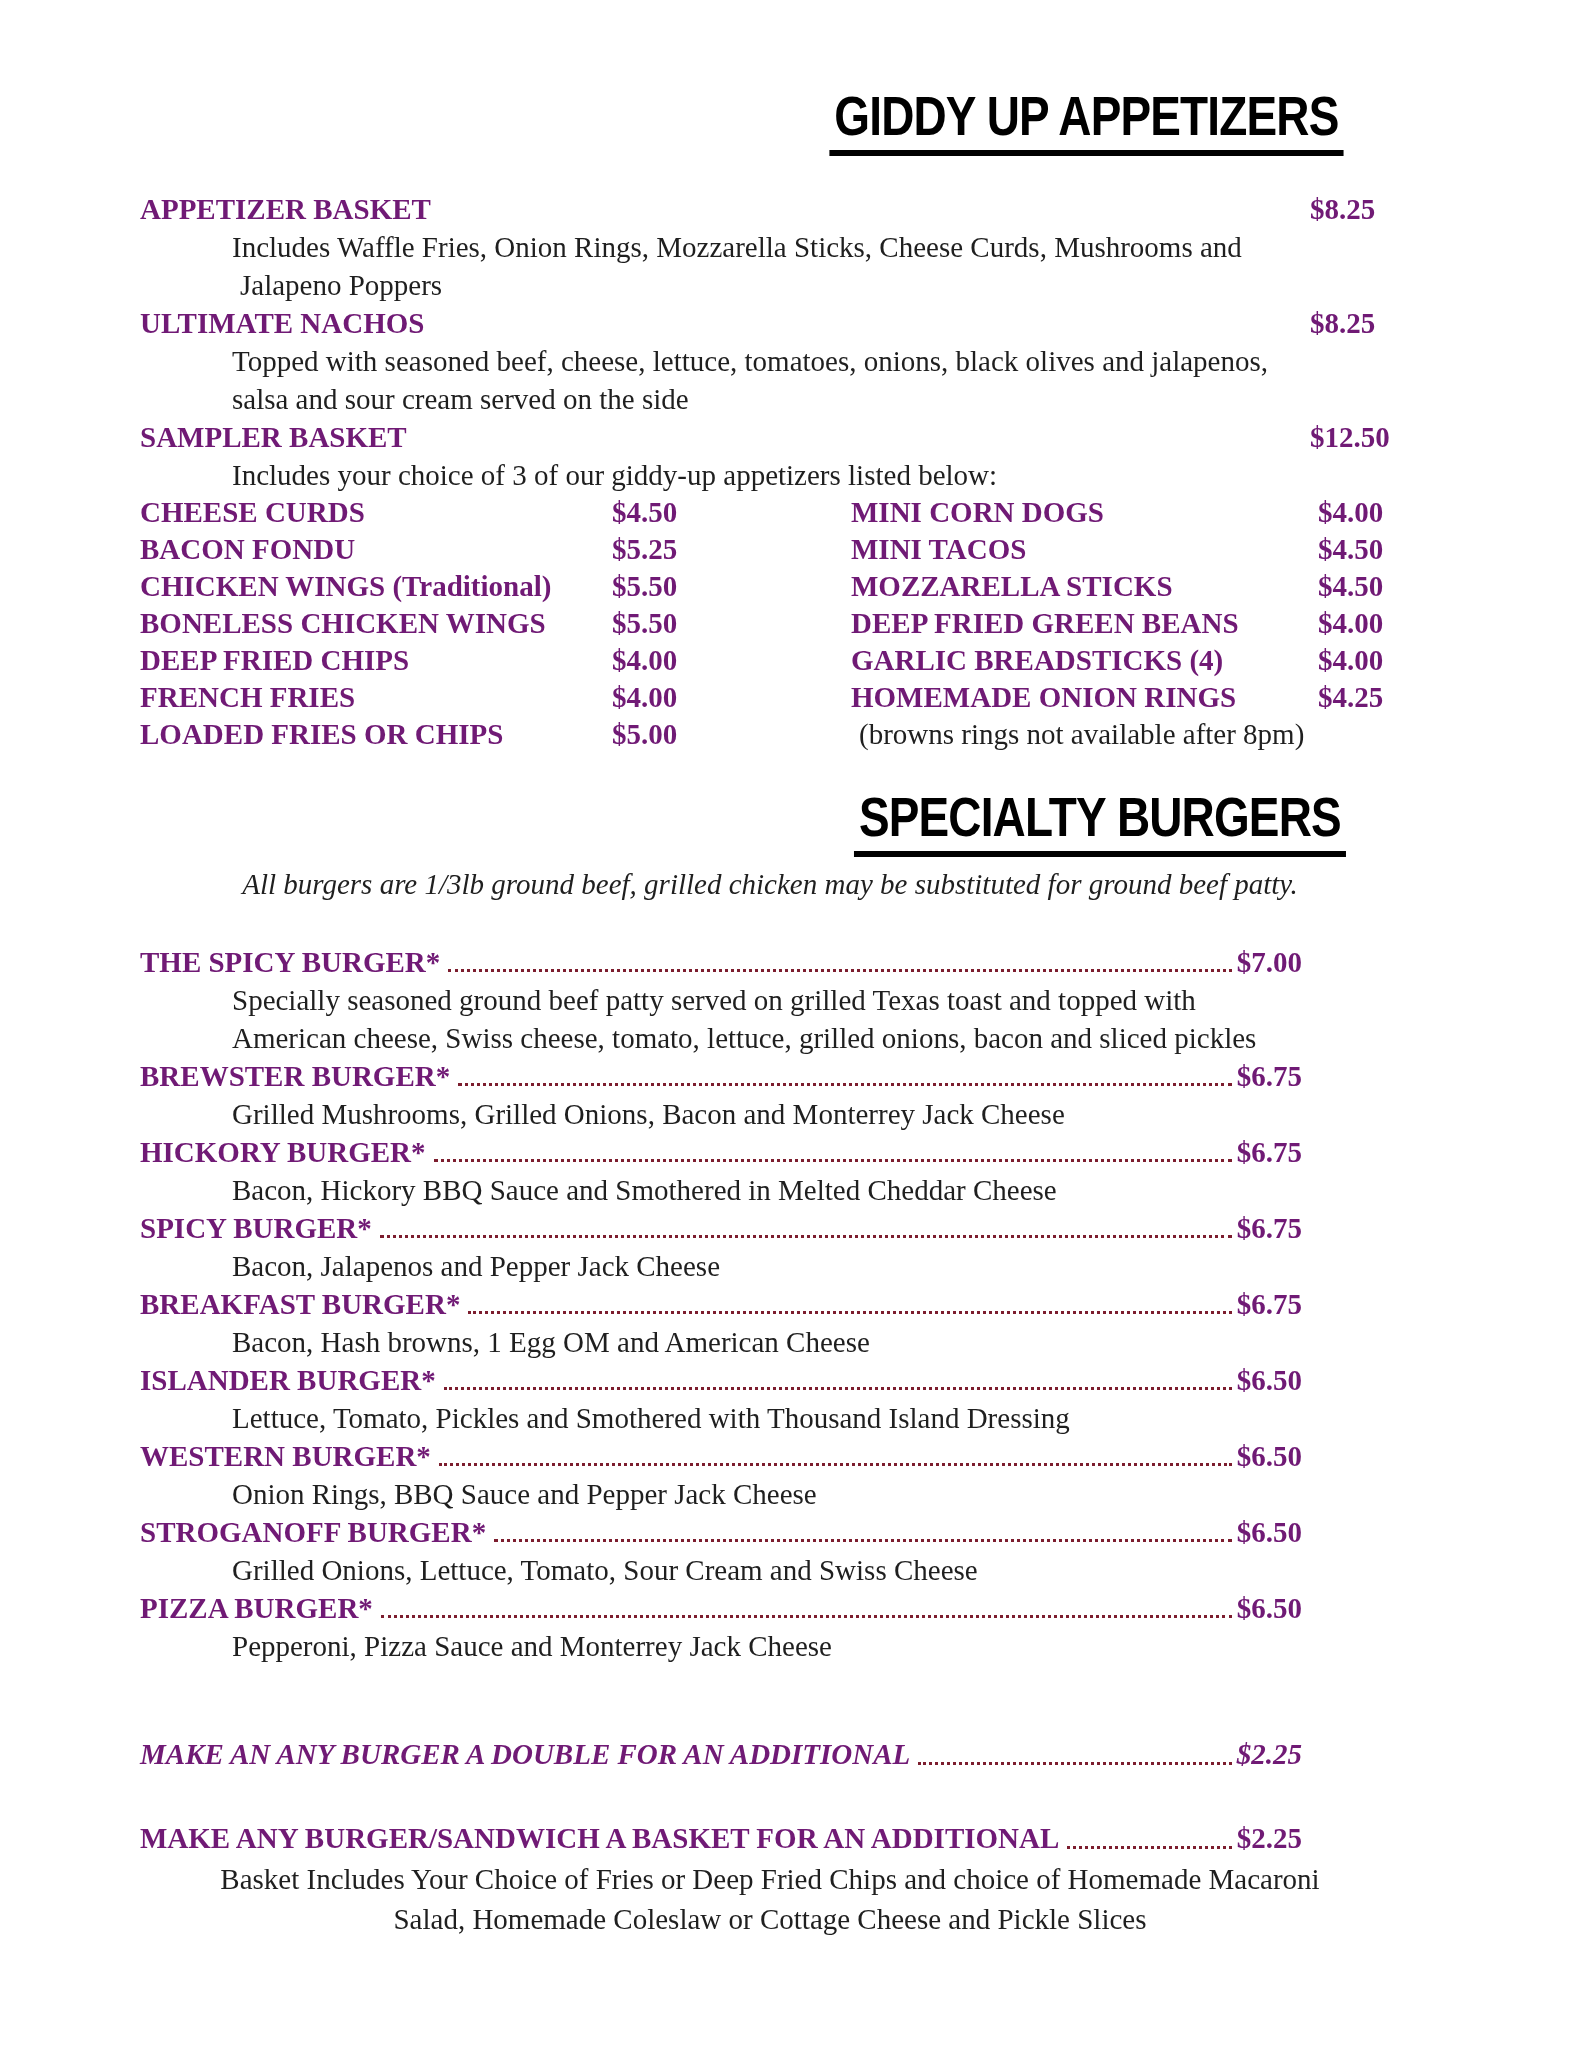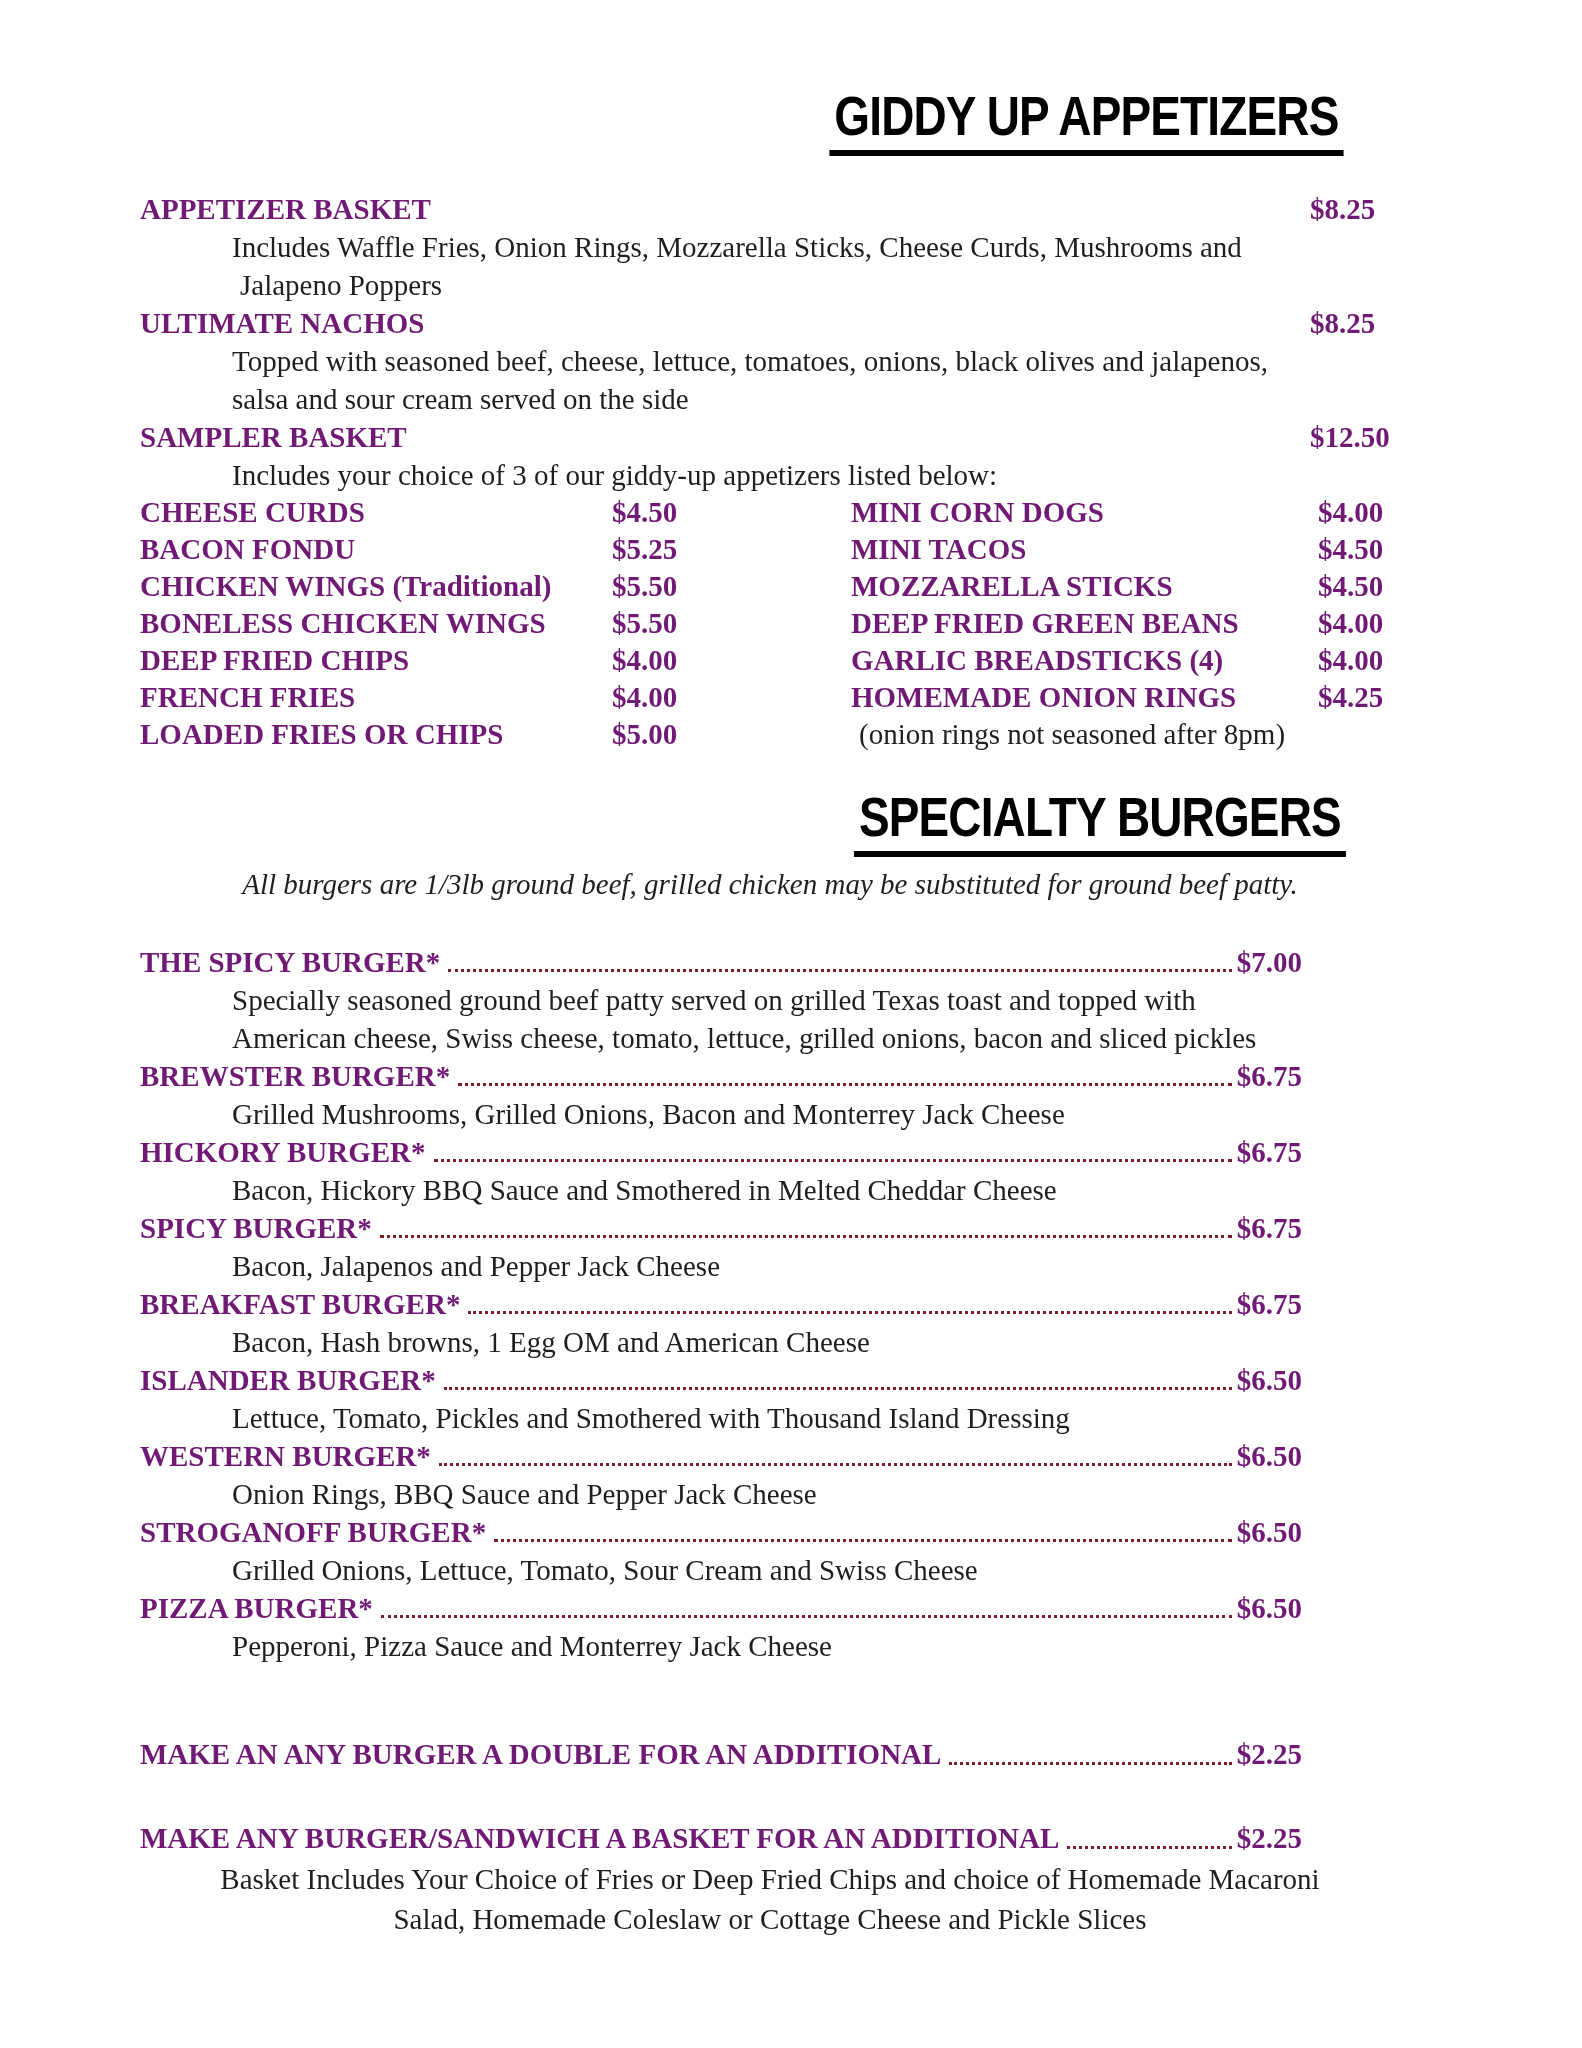--- a/index.html
+++ b/index.html
@@ -60,21 +60,21 @@
   }
   .burger-row { display:flex; width:1162px; line-height:38px; align-items: baseline; }
   .leader {
     flex:1;
     border-bottom: 3.4px dotted #7c1d2e;
     margin: 0 5px 9px 8px;
     align-self: flex-end;
   }
   .addon-row { display:flex; width:1162px; line-height:38px; align-items: baseline; }
   .addon-row .leader { border-bottom-width: 3px; margin-bottom: 8px; }
-  .addon-gap-1 { margin-top: 70px; }
+  .addon-gap-1 { margin-top: 70px; font-style: italic; }
   .addon-gap-2 { margin-top: 46px; }
   .basket-note { text-align:center; line-height:40px; }
   .basket-note-wrap { margin-top: 2px; width: 1260px; }
 </style>
 </head>
 <body>
 
 <div class="page">
   <div class="content">
 
@@ -130,21 +130,21 @@
         <div class="maroon">GARLIC BREADSTICKS (4)</div>
         <div class="maroon">$4.00</div>
 
         <div class="maroon">FRENCH FRIES</div>
         <div class="maroon">$4.00</div>
         <div class="maroon">HOMEMADE ONION RINGS</div>
         <div class="maroon">$4.25</div>
 
         <div class="maroon">LOADED FRIES OR CHIPS</div>
         <div class="maroon">$5.00</div>
-        <div class="mini-note">(onion rings not seasoned after 8pm)</div>
+        <div class="mini-note">(browns rings not available after 8pm)</div>
       </div>
     </div>
 
     <div class="section-title burger-title">
       <span class="title-text">SPECIALTY BURGERS</span>
     </div>
     <div class="italic-note">All burgers are 1/3lb ground beef, grilled chicken may be substituted for ground beef patty.</div>
 
     <div>
 

